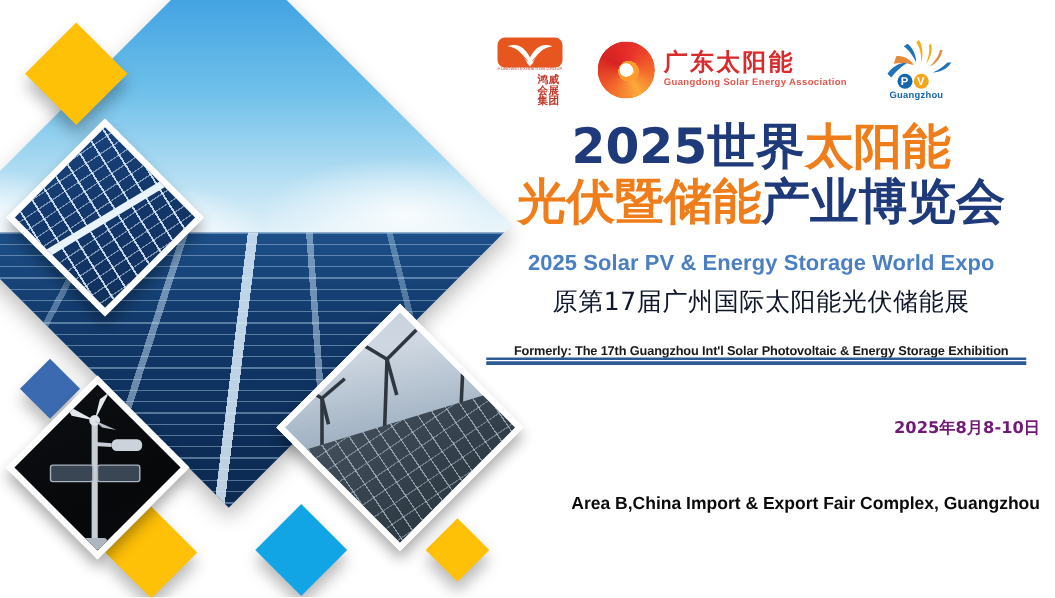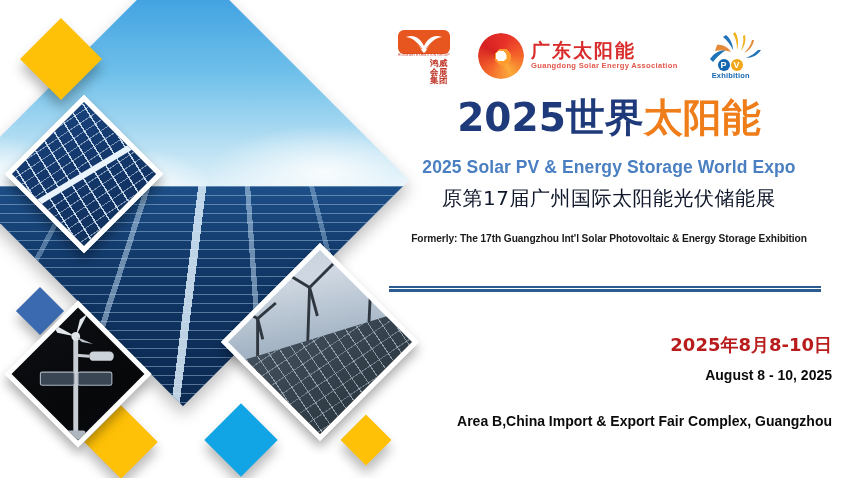--- a/index.html
+++ b/index.html
@@ -184,21 +184,21 @@
   #divider{
     position:absolute;left:389px;top:286px;width:432px;height:6px;
   }
   #divider .d1{height:2px;background:#2d5c92;}
   #divider .d2{height:1px;background:#ffffff;}
   #divider .d3{height:3px;background:#2d5c92;}
 
   #info-block{position:absolute;left:396px;top:336px;width:436px;text-align:right;}
   .i-cn{
     font-family:"DejaVu Sans","Liberation Sans",sans-serif;
-    font-size:18px;font-weight:bold;color:#b91c1c;line-height:1;white-space:nowrap;
+    font-size:13px;font-weight:bold;color:#701a75;line-height:1;white-space:nowrap;
   }
   .i-en{
     font-size:14px;font-weight:bold;color:#0b0b0b;line-height:1;white-space:nowrap;
   }
   .sp1{height:14px;}
   .sp2{height:18px;}
   .sp3{height:14px;}
 </style>
 </head>
 <body>
@@ -298,41 +298,43 @@
         <path d="M22 4 C26 7 29 13 29 19 C26 13 23 9 19 6 Z" fill="#1f73b8"></path>
         <path d="M31 1 C34 5 35 12 33 19 C33 12 32 7 29 3 Z" fill="#f2b01b"></path>
         <path d="M41 4 C42 9 41 15 37 20 C39 14 40 9 39 5 Z" fill="#f2b01b"></path>
         <path d="M50 9 C49 15 45 20 40 22 C44 18 47 14 48 9 Z" fill="#e38b3a"></path>
         <path d="M57 19 C54 24 48 27 42 27 C47 25 51 22 54 19 Z" fill="#1f73b8"></path>
       </svg>
       <div class="pv-badge">
         <span class="pv-p">P</span>
         <span class="pv-v">V</span>
       </div>
-      <div class="pv-city">Exhibition</div>
+      <div class="pv-city">Guangzhou</div>
     </div>
   </div>
 
   <div id="title-block">
     <div class="t-line">
       <span class="nv">2025世界</span><span class="or">太阳能</span>
+    </div>
+    <div class="t-line">
+      <span class="or">光伏暨储能</span><span class="nv">产业博览会</span>
     </div>
     <div class="t-sub-en">2025 Solar PV &amp; Energy Storage World Expo</div>
     <div class="t-former-cn">原第17届广州国际太阳能光伏储能展</div>
     <div class="t-former-en">Formerly: The 17th Guangzhou Int'l Solar Photovoltaic &amp; Energy Storage Exhibition</div>
   </div>
 
   <div id="divider">
     <div class="d1"></div>
     <div class="d2"></div>
     <div class="d3"></div>
   </div>
 
   <div id="info-block">
     <div class="i-cn">2025年8月8-10日</div>
     <div class="sp1"></div>
-    <div class="i-en">August 8 - 10, 2025</div>
     <div class="sp2"></div>
     <div class="sp3"></div>
     <div class="i-en">Area B,China Import &amp; Export Fair Complex, Guangzhou</div>
   </div>
 
 </div>
 
 </body></html>

